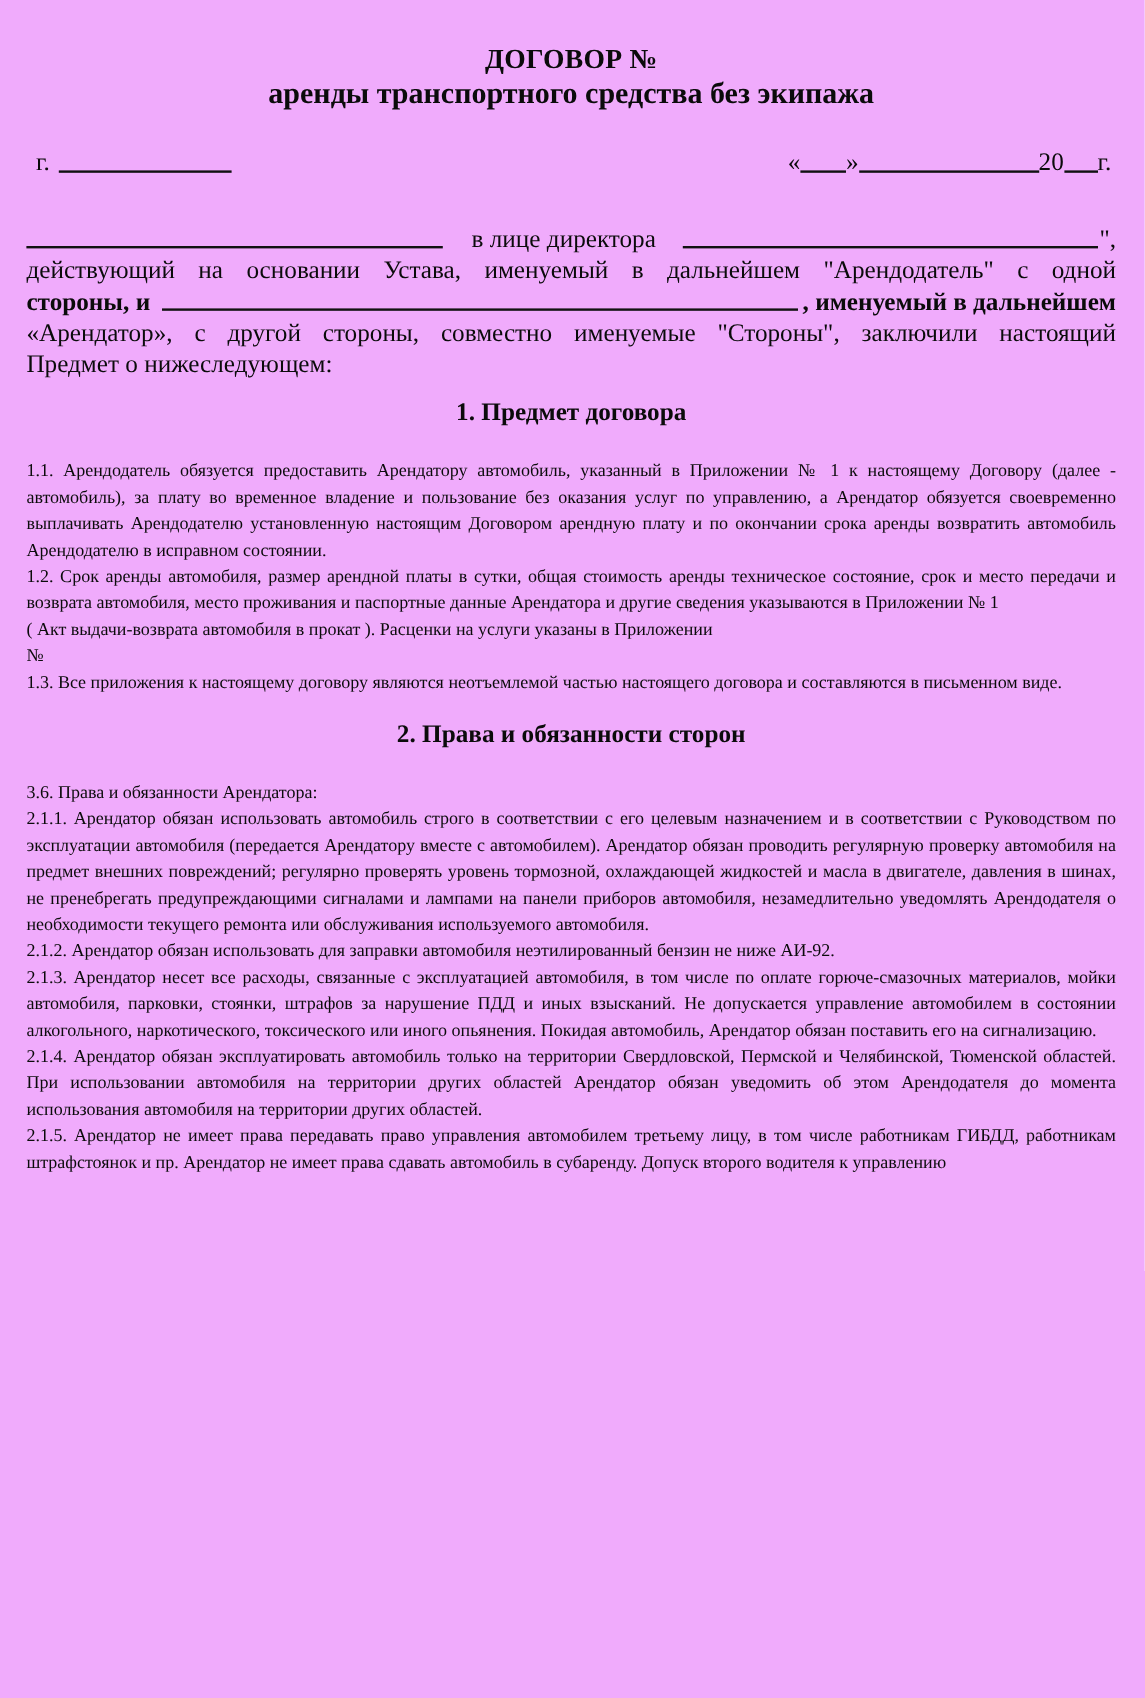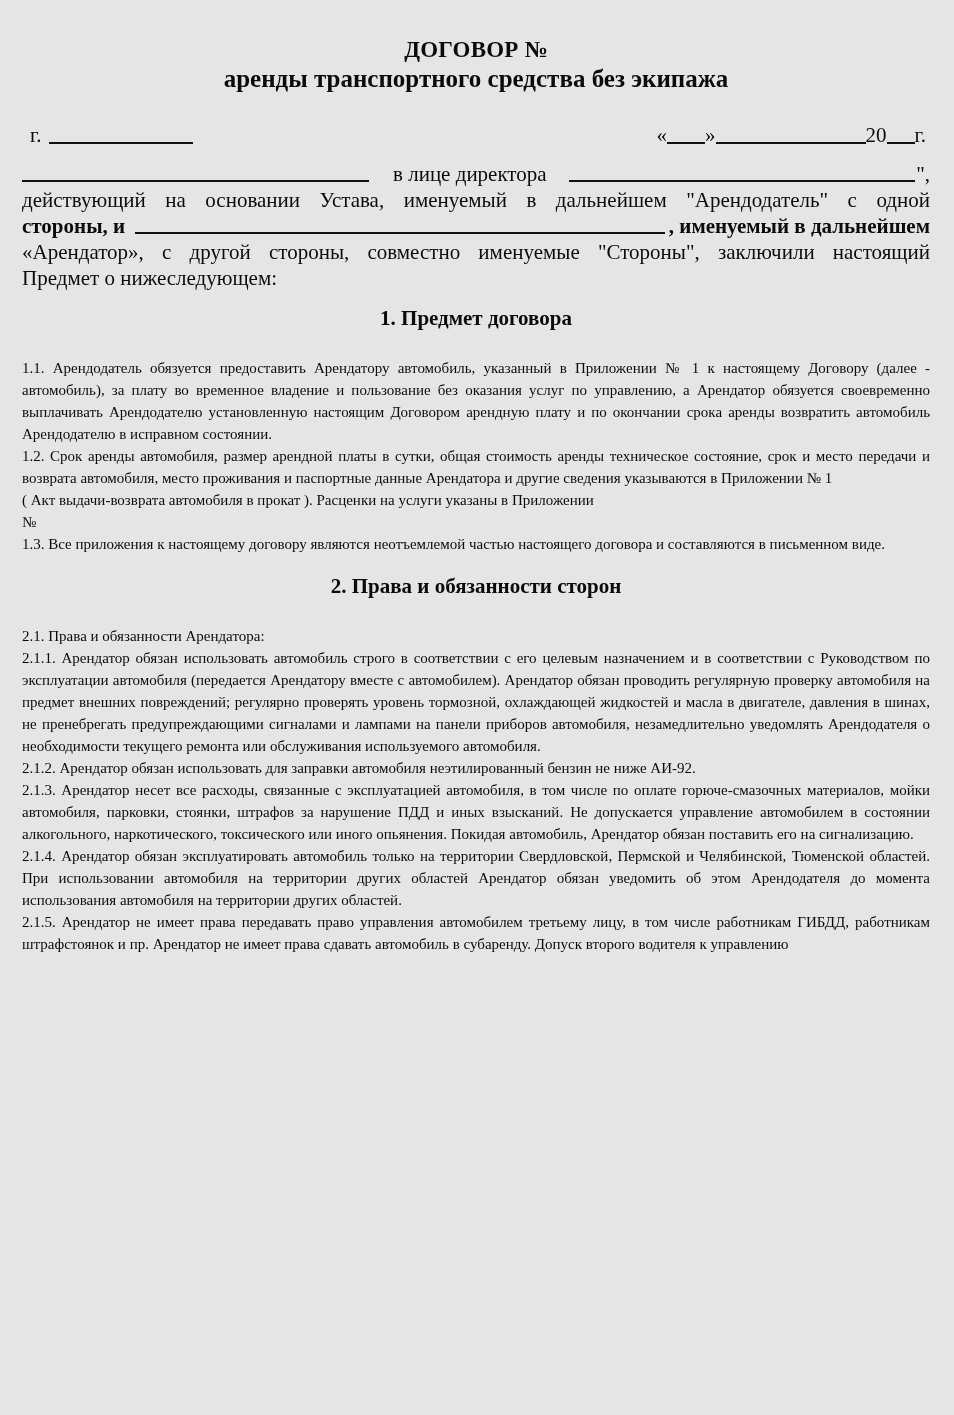--- a/index.html
+++ b/index.html
@@ -10,21 +10,21 @@
   }
   body {
     font-family: "Liberation Serif", "DejaVu Serif", serif;
     color: #0b0b0b;
   }
   .page {
     position: relative;
     width: 954px;
     height: 1415px;
     margin: 0 auto;
-    background: #e5e5e5;
+    background: #f0abfc;
     overflow: hidden;
     box-sizing: border-box;
   }
   .sheet {
     position: absolute;
     left: 22px;
     top: 0;
     width: 908px;
   }
 
@@ -72,21 +72,21 @@
     border-bottom: 2px solid #111;
     height: 0;
   }
   .rule-city   { width: 144px; margin-left: 7px; margin-bottom: 4px; }
   .rule-day    { width: 38px;  margin-bottom: 4px; }
   .rule-month  { width: 150px; margin-bottom: 4px; }
   .rule-year   { width: 28px;  margin-bottom: 4px; }
 
   
   .intro {
-    margin-top: 13px;
+    margin-top: 38px;
     font-size: 21px;
     line-height: 26px;
   }
   .intro-line1 {
     display: flex;
     align-items: flex-end;
     white-space: nowrap;
     width: 100%;
   }
   .rule-org {
@@ -217,21 +217,21 @@
     <p class="para left-align">1.2. Срок аренды автомобиля, размер арендной платы в сутки, общая стоимость аренды техническое состояние, срок и место передачи и возврата автомобиля, место проживания и паспортные данные Арендатора и другие сведения указываются в Приложении № 1</p>
 
     <p class="para left-align">( Акт выдачи-возврата автомобиля в прокат ). Расценки на услуги указаны в Приложении</p>
 
     <p class="para left-align">№</p>
 
     <p class="para left-align">1.3. Все приложения к настоящему договору являются неотъемлемой частью настоящего договора и составляются в письменном виде.</p>
 
     <h3 class="section-heading h-sec2">2. Права и обязанности сторон</h3>
 
-    <p class="para left-align first-in-section">2.1. Права и обязанности Арендатора:</p>
+    <p class="para left-align first-in-section">3.6. Права и обязанности Арендатора:</p>
 
     <p class="para">2.1.1. Арендатор обязан использовать автомобиль строго в соответствии с его целевым назначением и в соответствии с Руководством по эксплуатации автомобиля (передается Арендатору вместе с автомобилем). Арендатор обязан проводить регулярную проверку автомобиля на предмет внешних повреждений; регулярно проверять уровень тормозной, охлаждающей жидкостей и масла в двигателе, давления в шинах, не пренебрегать предупреждающими сигналами и лампами на панели приборов автомобиля, незамедлительно уведомлять Арендодателя о необходимости текущего ремонта или обслуживания используемого автомобиля.</p>
 
     <p class="para left-align">2.1.2. Арендатор обязан использовать для заправки автомобиля неэтилированный бензин не ниже АИ-92.</p>
 
     <p class="para">2.1.3. Арендатор несет все расходы, связанные с эксплуатацией автомобиля, в том числе по оплате горюче-смазочных материалов, мойки автомобиля, парковки, стоянки, штрафов за нарушение ПДД и иных взысканий. Не допускается управление автомобилем в состоянии алкогольного, наркотического, токсического или иного опьянения. Покидая автомобиль, Арендатор обязан поставить его на сигнализацию.</p>
 
     <p class="para">2.1.4. Арендатор обязан эксплуатировать автомобиль только на территории Свердловской, Пермской и Челябинской, Тюменской областей. При использовании автомобиля на территории других областей Арендатор обязан уведомить об этом Арендодателя до момента использования автомобиля на территории других областей.</p>
 
     <p class="para">2.1.5. Арендатор не имеет права передавать право управления автомобилем третьему лицу, в том числе работникам ГИБДД, работникам штрафстоянок и пр. Арендатор не имеет права сдавать автомобиль в субаренду. Допуск второго водителя к управлению</p>

